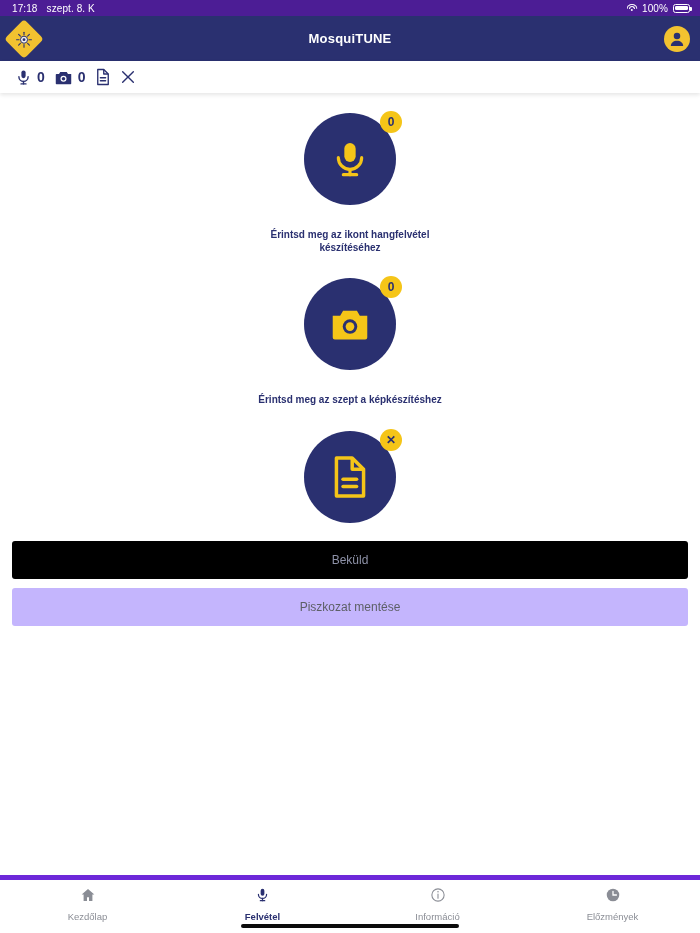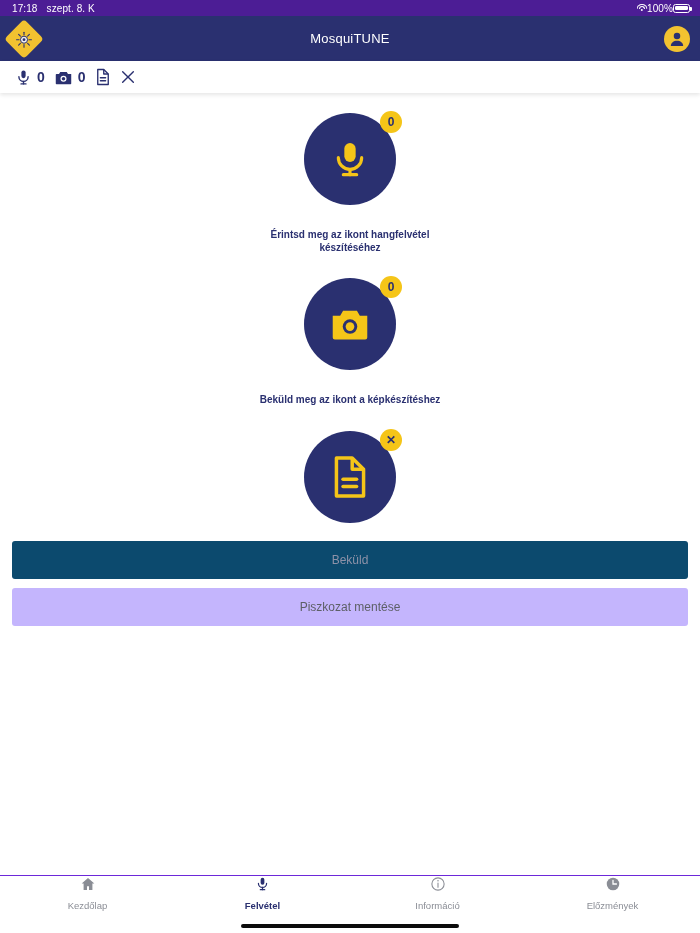--- a/index.html
+++ b/index.html
@@ -11,39 +11,39 @@
   }
   #app { position:relative; width:700px; height:933px; background:#ffffff; }
 
   
   .statusbar{
     height:16px; background:#4c1d95; color:#ffffff;
     display:flex; align-items:center; justify-content:space-between;
     padding:0 10px 0 12px; font-size:10px; letter-spacing:.1px;
   }
   .sb-left{ display:flex; align-items:center; gap:9px; }
-  .sb-right{ display:flex; align-items:center; }
+  .sb-right{ display:flex; align-items:center; gap:5px; }
   .wifi-ico{ display:inline-block; width:11px; height:9px; position:relative; }
   .wifi-ico i{ position:absolute; border:1.2px solid #fff; border-bottom:none;
     border-radius:50% 50% 0 0 / 100% 100% 0 0; left:50%; transform:translateX(-50%); }
   .wifi-ico i:nth-child(1){ width:11px; height:5px; top:0px; }
   .wifi-ico i:nth-child(2){ width:6px;  height:3px; top:2.5px; }
   .wifi-ico i:nth-child(3){ width:2.4px; height:2.4px; top:5.6px;
     border:none; background:#fff; border-radius:50%; }
   .batt{ width:17px; height:9px; border:1.2px solid #fff; border-radius:2.5px; position:relative; }
   .batt::after{ content:""; position:absolute; right:-3px; top:2.6px; width:1.6px; height:3.6px;
     background:#fff; border-radius:0 1px 1px 0; }
   .batt i{ position:absolute; left:1.2px; top:1.2px; bottom:1.2px; width:12.4px; background:#fff; border-radius:1.2px; }
 
   
   .appbar{
     height:45px; background:#2A3070; position:relative;
     display:flex; align-items:center; justify-content:center;
   }
-  .appbar-title{ color:#ffffff; font-size:13px; font-weight:400; letter-spacing:.2px; }
+  .appbar-title{ color:#ffffff; font-size:13px; font-weight:700; letter-spacing:.2px; }
   .logo{
     position:absolute; left:10px; top:50%; transform:translateY(-50%) rotate(45deg);
     width:28px; height:28px; background:#F2C230; border-radius:4px;
     display:flex; align-items:center; justify-content:center;
   }
   .logo svg{ transform:rotate(-45deg); }
   .avatar{
     position:absolute; right:10px; top:50%; transform:translateY(-50%);
     width:26px; height:26px; border-radius:50%; background:#F2C230;
     display:flex; align-items:center; justify-content:center;
@@ -81,28 +81,28 @@
   .gap-a{ height:24px; }
   .gap-b{ height:24px; }
 
   
   .actions{ padding:18px 12px 0 12px; }
   .btn{
     height:38px; width:100%; border:none; border-radius:3px;
     display:flex; align-items:center; justify-content:center;
     font-size:12px; font-family:inherit; cursor:pointer;
   }
-  .btn-submit{ background:#0c4a6e; color:#8E92A8; }
+  .btn-submit{ background:#000000; color:#8E92A8; }
   .btn-draft{ background:#c4b5fd; color:#5D5F66; margin-top:9px; }
 
   
   .bottomnav{
     position:absolute; left:0; right:0; bottom:0; height:58px;
-    background:#ffffff; border-top:1px solid #6d28d9;
-    display:flex; align-items:flex-start; 
+    background:#ffffff; border-top:5px solid #6d28d9;
+    display:flex; align-items:flex-start; padding-top:7px;
   }
   .navitem{
     flex:1; display:flex; flex-direction:column; align-items:center; gap:4px;
   }
   .navlabel{ font-size:9.5px; color:#8A8D95; }
   .navitem.active .navlabel{ color:#2A3070; font-weight:600; }
   .home-indicator{
     position:absolute; bottom:5px; left:50%; transform:translateX(-50%);
     width:218px; height:4px; background:#0B0B0B; border-radius:3px;
   }
@@ -217,21 +217,21 @@
       <div class="circle-wrap">
         <div class="circle">
           <svg width="44" height="38" viewBox="0 0 24 22" aria-hidden="true">
             <path d="M2 6.2h4.3l1.7-2.8h8l1.7 2.8H22v12.6a1.2 1.2 0 0 1-1.2 1.2H3.2A1.2 1.2 0 0 1 2 18.8z" fill="#F5C518"></path>
             <circle cx="12" cy="12.5" r="4.2" fill="#2A3070"></circle>
             <circle cx="12" cy="12.5" r="2.5" fill="#F5C518"></circle>
           </svg>
         </div>
         <div class="badge">0</div>
       </div>
-      <div class="cap-label">Beküld meg az ikont a képkészítéshez</div>
+      <div class="cap-label">Érintsd meg az szept a képkészítéshez</div>
     </div>
 
     <div class="gap-b"></div>
 
     <div class="capture">
       <div class="circle-wrap">
         <div class="circle">
           <svg width="40" height="44" viewBox="0 0 20 24" fill="none" stroke="#F5C518" stroke-width="1.9" stroke-linejoin="round">
             <path d="M2.6 1.6h8.6l6.2 6.2v14.6H2.6z"></path>
             <path d="M11.2 1.6v6.2h6.2"></path>

